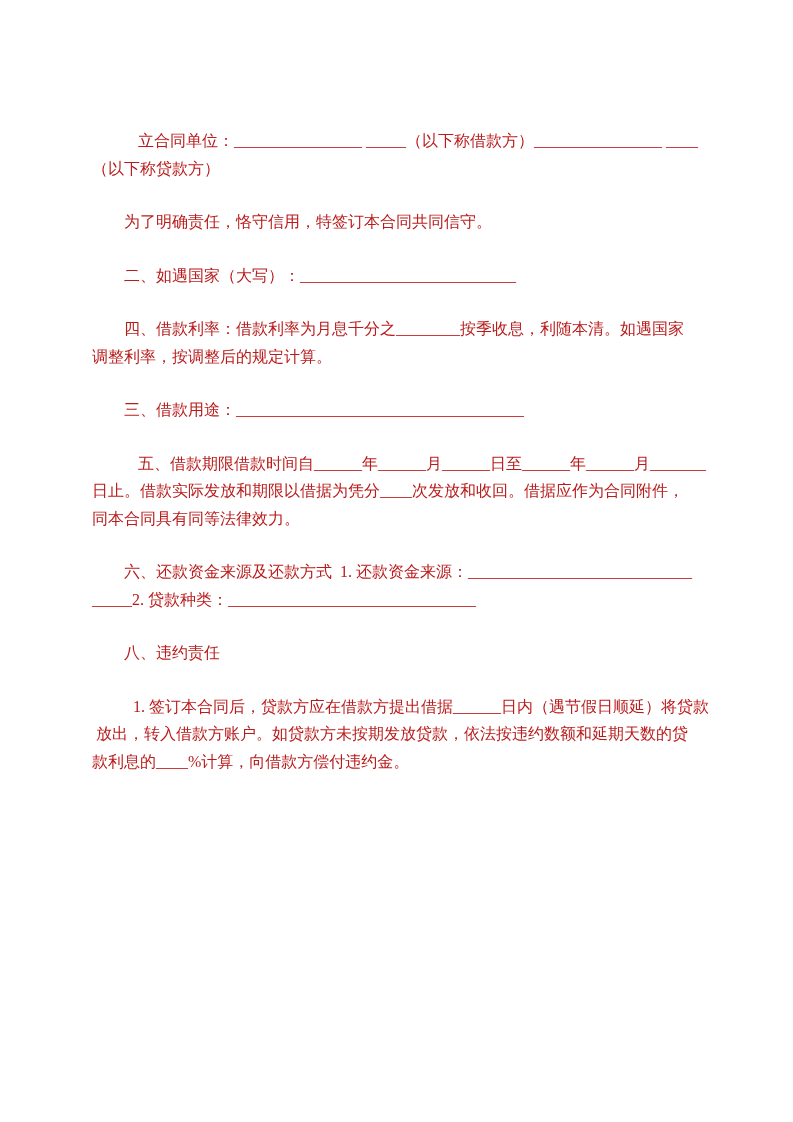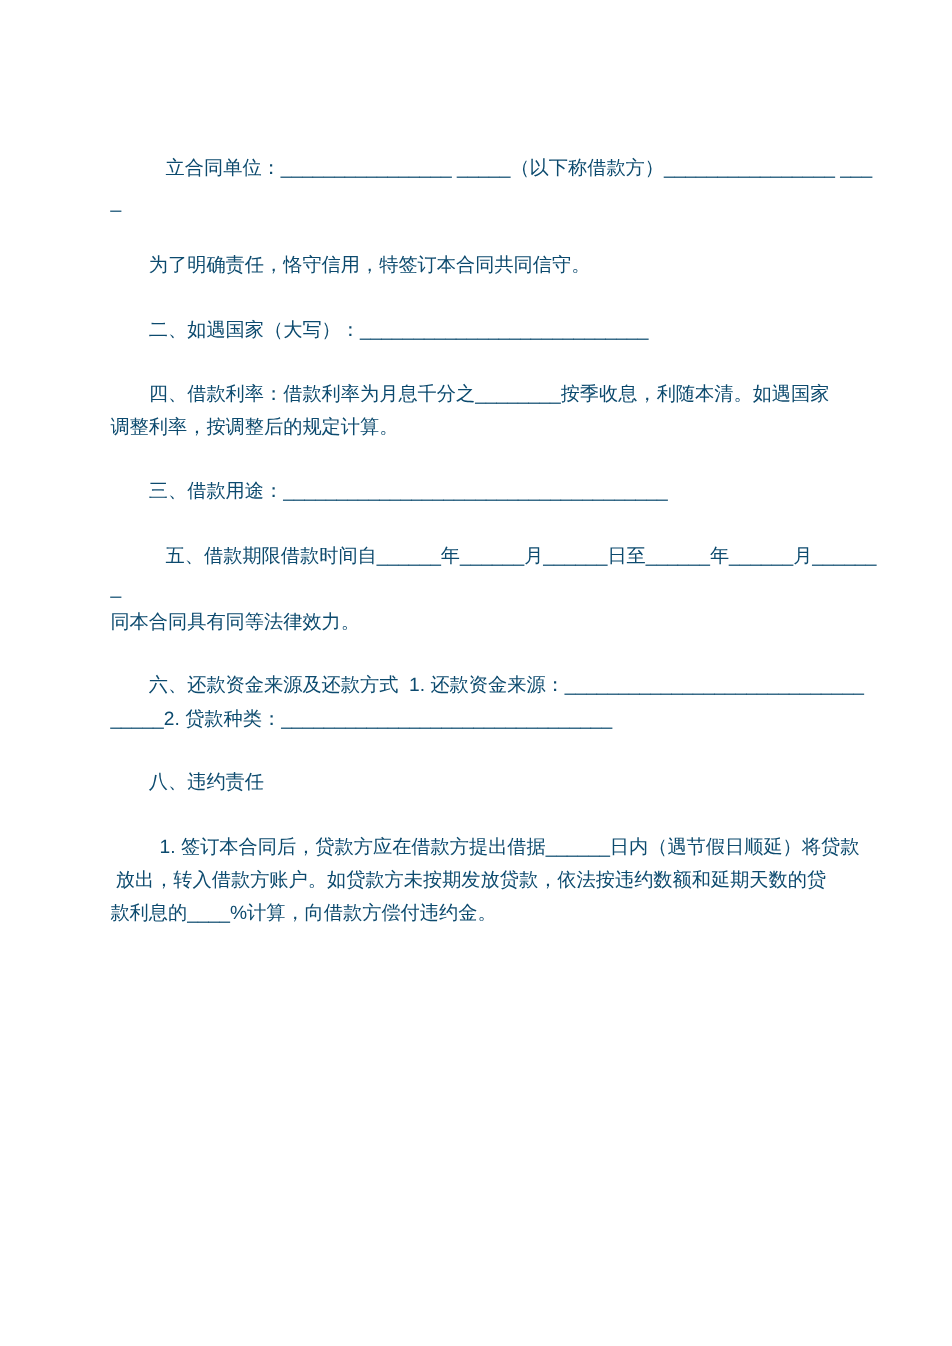--- a/index.html
+++ b/index.html
@@ -11,41 +11,42 @@
     position: relative;
     box-sizing: border-box;
     width: 793px;
     height: 1122px;
     background: #ffffff;
     overflow: hidden;
   }
   .doc {
     box-sizing: border-box;
     padding: 127px 58px 0 92px;
-    font-family: Liberation Sans, sans-serif;
+    font-family: Liberation Serif, serif;
     font-size: 16px;
     line-height: 27.5px;
-    color: #0c4a6e;
+    color: #b91c1c;
     -webkit-font-smoothing: antialiased;
   }
   .para { margin: 26px 0 0 0; }
   .para:first-child { margin-top: 0; }
   .line { white-space: pre-wrap; word-break: break-all; }
   .ind2  { text-indent: 32px; }
   .ind25 { text-indent: 41px; }
   .ind3  { text-indent: 46px; }
 </style>
 </head>
 <body>
 
 <div class="page">
   <div class="doc">
 
     <div class="para">
       <div class="line ind3">立合同单位：________________ _____（以下称借款方）________________ ____</div>
+      <div class="line">（以下称贷款方）</div>
     </div>
 
     <div class="para">
       <div class="line ind2">为了明确责任，恪守信用，特签订本合同共同信守。</div>
     </div>
 
 
     <div class="para">
       <div class="line ind2">二、如遇国家（大写）：___________________________</div>
     </div>
@@ -54,20 +55,21 @@
       <div class="line ind2">四、借款利率：借款利率为月息千分之________按季收息，利随本清。如遇国家</div>
       <div class="line">调整利率，按调整后的规定计算。</div>
     </div>
 
     <div class="para">
       <div class="line ind2">三、借款用途：____________________________________</div>
     </div>
 
     <div class="para">
       <div class="line ind3">五、借款期限借款时间自______年______月______日至______年______月_______</div>
+      <div class="line">日止。借款实际发放和期限以借据为凭分____次发放和收回。借据应作为合同附件，</div>
       <div class="line">同本合同具有同等法律效力。</div>
     </div>
 
     <div class="para">
       <div class="line ind2">六、还款资金来源及还款方式  1. 还款资金来源：____________________________</div>
       <div class="line">_____2. 贷款种类：_______________________________</div>
     </div>
 
 
     <div class="para">

